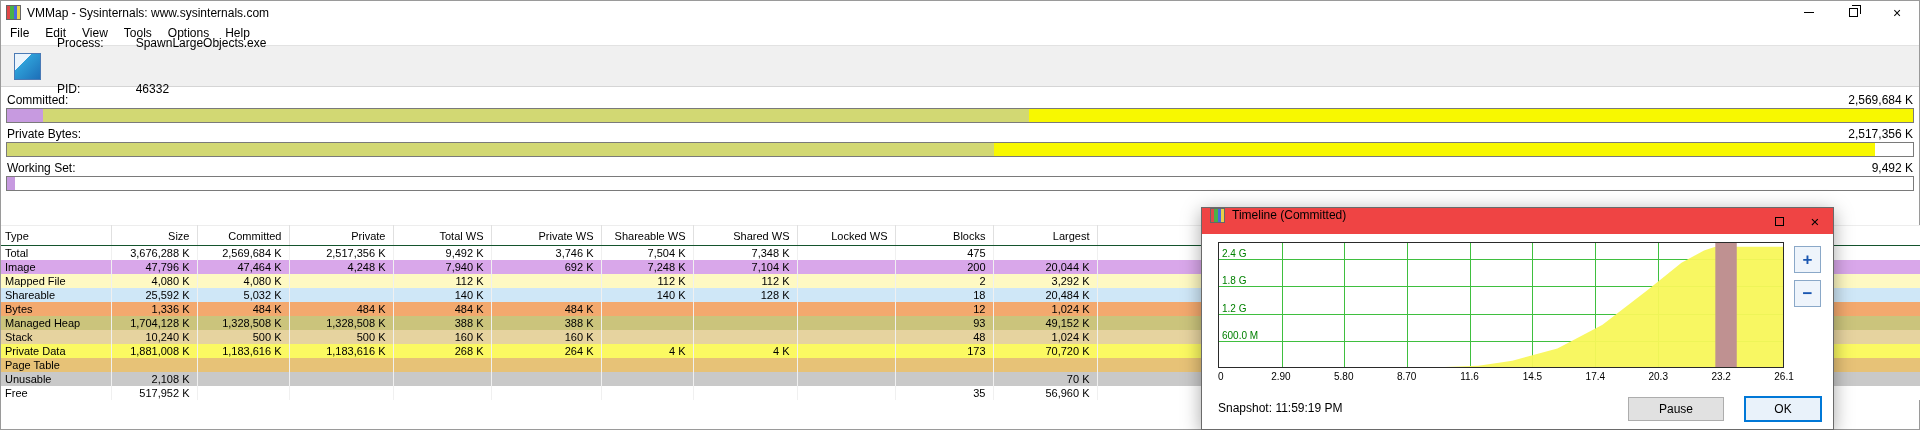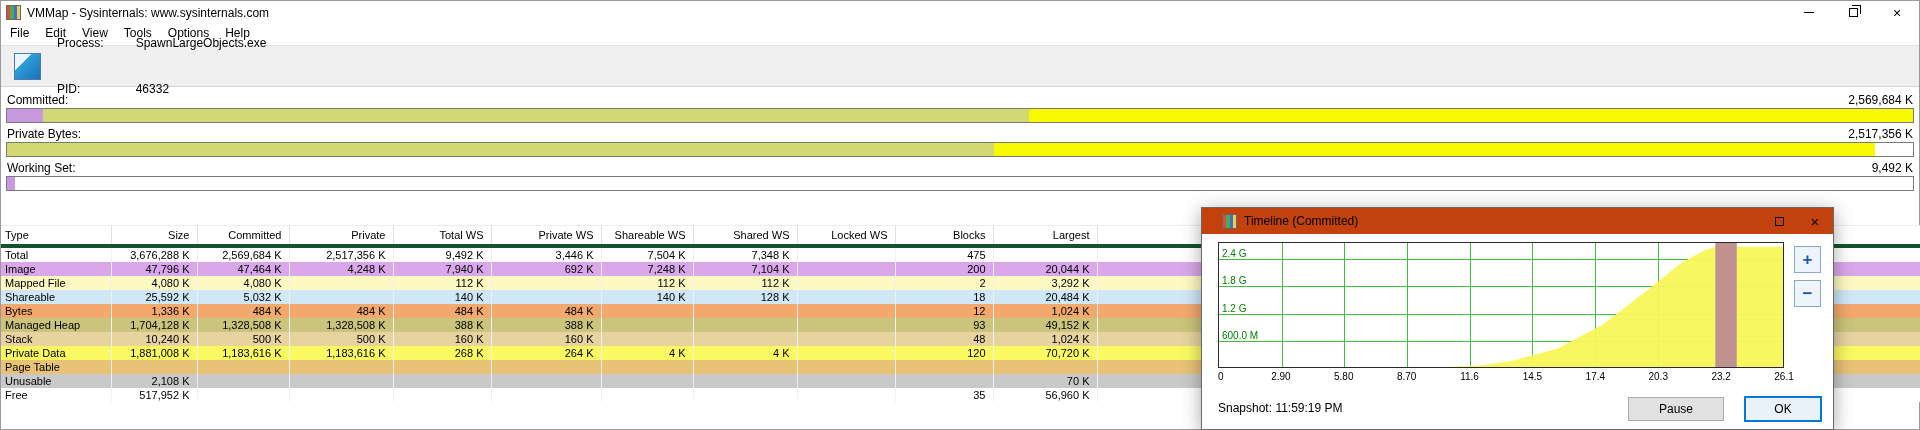--- a/index.html
+++ b/index.html
@@ -30,30 +30,30 @@
   
   .bars-area { padding:2px 5px 0 5px; }
   .bar-block { margin-top:3px; }
   .bar-label-row { display:flex; justify-content:space-between; font-size:12px; height:16px; line-height:16px; padding:0 1px; }
   .bar-track { height:15px; border:1px solid #7a7a7a; background:#fff; display:flex; overflow:hidden; }
   .bar-seg { height:100%; flex:none; }
 
   
   .table-wrap { margin-top:34px; }
   table { width:1920px; border-collapse:collapse; table-layout:fixed; font-size:11px; }
-  thead th { height:20px; font-weight:normal; text-align:right; padding:0 7px 0 0; border-right:1px solid #e0e0e0; border-bottom:4px solid #14532d; border-top:1px solid #ededed; background:#fff; white-space:nowrap; overflow:hidden; }
+  thead th { height:20px; font-weight:normal; text-align:right; padding:0 7px 0 0; border-right:1px solid #e0e0e0; border-bottom:1px solid #14532d; border-top:1px solid #ededed; background:#fff; white-space:nowrap; overflow:hidden; }
   thead th.type { text-align:left; padding-left:4px; }
   thead th.filler { border-right:none; }
   tbody td { height:14px; line-height:14px; padding:0 7px 0 0; text-align:right; white-space:nowrap; overflow:hidden; border-right:1px solid rgba(0,0,0,0.06); }
   tbody td.type { text-align:left; padding-left:4px; }
   tbody td.filler { border-right:none; }
 
   
   .dialog { position:absolute; left:1200px; top:206px; width:633px; height:223px; background:#fff; border:1px solid #6a6a6a; box-shadow:0 4px 18px rgba(0,0,0,0.35); z-index:10; }
-  .dlg-titlebar { height:26px; display:flex; align-items:center; padding-left:20px; background:#c2410c; }
+  .dlg-titlebar { height:26px; display:flex; align-items:flex-start; padding-left:8px; background:#ef4444; }
   .dlg-title { font-size:12px; margin-left:7px; }
   .dlg-controls { margin-left:auto; display:flex; height:100%; }
   .dlg-btn { width:36px; display:flex; align-items:center; justify-content:center; font-size:15px; }
   .icon-max { width:9px; height:9px; border:1px solid #000; }
   .plot { position:absolute; left:16px; top:34px; width:566px; height:126px; border:1px solid #2a2a2a; background:#fff; overflow:visible; }
   .gridline-h { position:absolute; left:0; right:0; height:1px; }
   .gridline-v { position:absolute; top:0; bottom:0; width:1px; }
   .ylabel { position:absolute; left:3px; font-size:10px; transform:translateY(-100%); background:transparent; z-index:3; }
   .plot svg { position:absolute; left:0; top:0; width:100%; height:100%; z-index:2; }
   .xlabels { position:absolute; left:16px; top:163px; width:566px; height:13px; font-size:10px; }
@@ -176,21 +176,21 @@
             <th class="filler"></th>
           </tr>
         </thead>
       <tbody>
           <tr style="background: rgb(255, 255, 255);">
             <td class="type">Total</td>
             <td>3,676,288 K</td>
             <td>2,569,684 K</td>
             <td>2,517,356 K</td>
             <td>9,492 K</td>
-            <td>3,446 K</td>
+            <td>3,746 K</td>
             <td>7,504 K</td>
             <td>7,348 K</td>
             <td></td>
             <td>475</td>
             <td></td>
             <td class="filler"></td>
           </tr>
           <tr style="background: rgb(217, 167, 234);">
             <td class="type">Image</td>
             <td>47,796 K</td>
@@ -278,21 +278,21 @@
           <tr style="background: rgb(251, 249, 98);">
             <td class="type">Private Data</td>
             <td>1,881,008 K</td>
             <td>1,183,616 K</td>
             <td>1,183,616 K</td>
             <td>268 K</td>
             <td>264 K</td>
             <td>4 K</td>
             <td>4 K</td>
             <td></td>
-            <td>120</td>
+            <td>173</td>
             <td>70,720 K</td>
             <td class="filler"></td>
           </tr>
           <tr style="background: rgb(231, 194, 119);">
             <td class="type">Page Table</td>
             <td></td>
             <td></td>
             <td></td>
             <td></td>
             <td></td>

